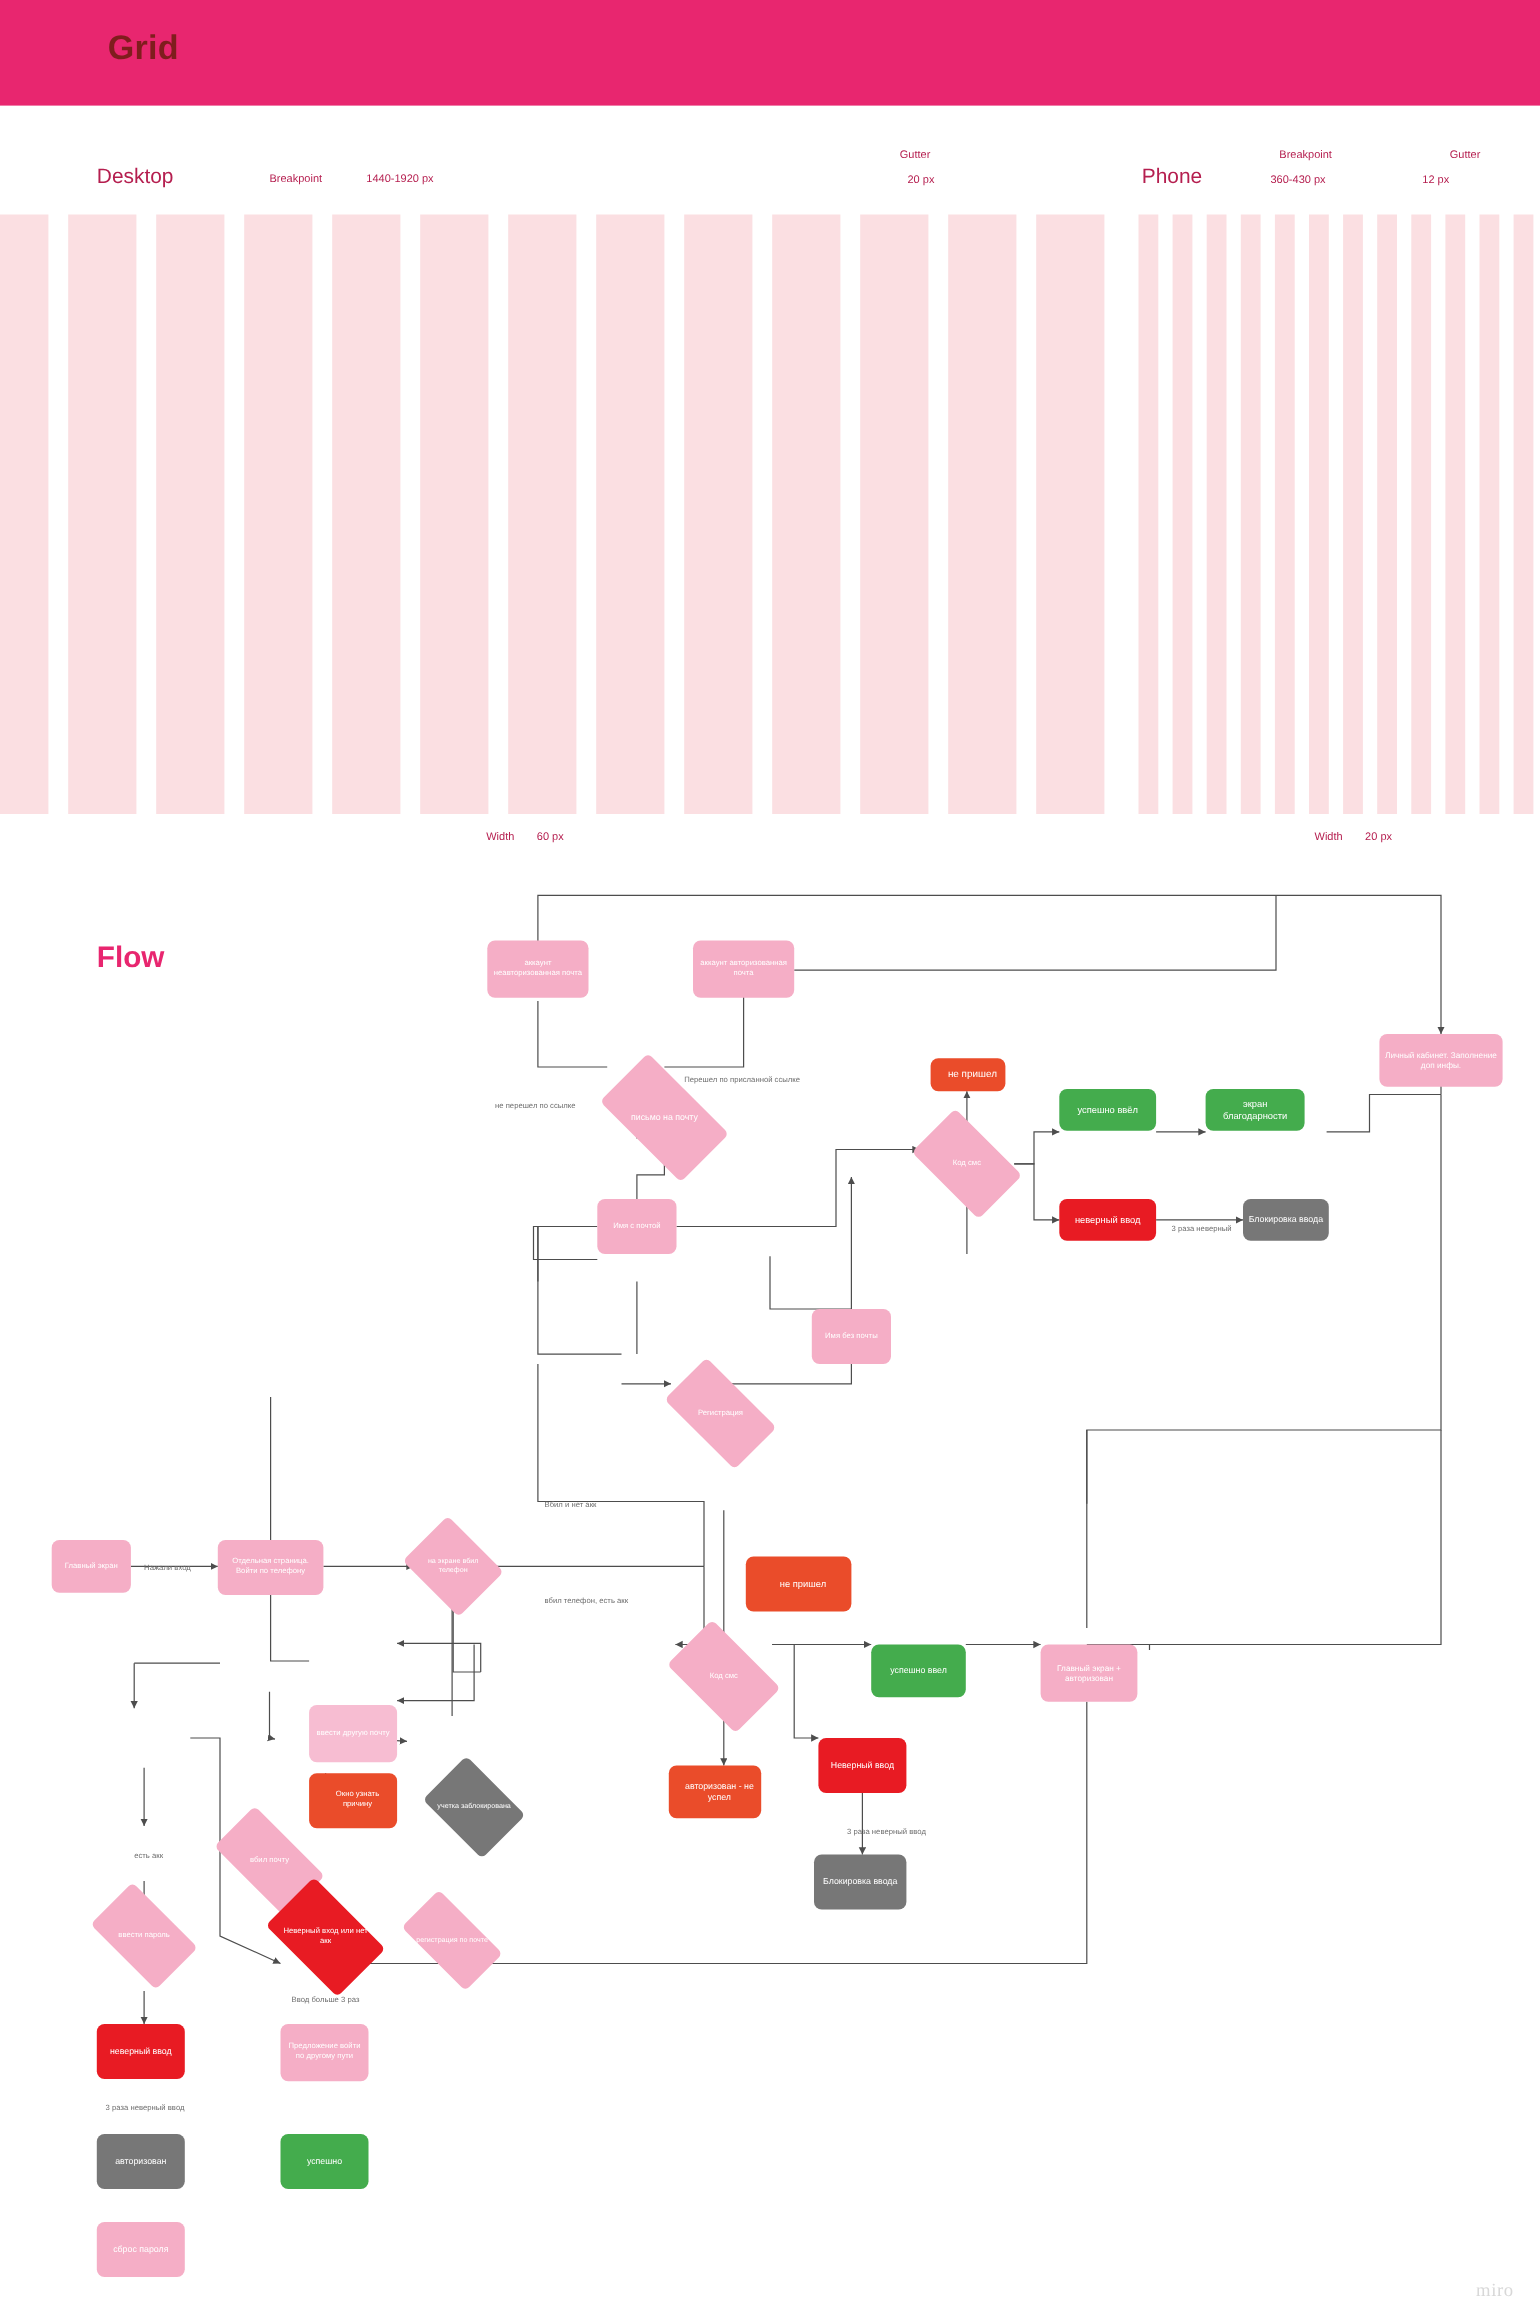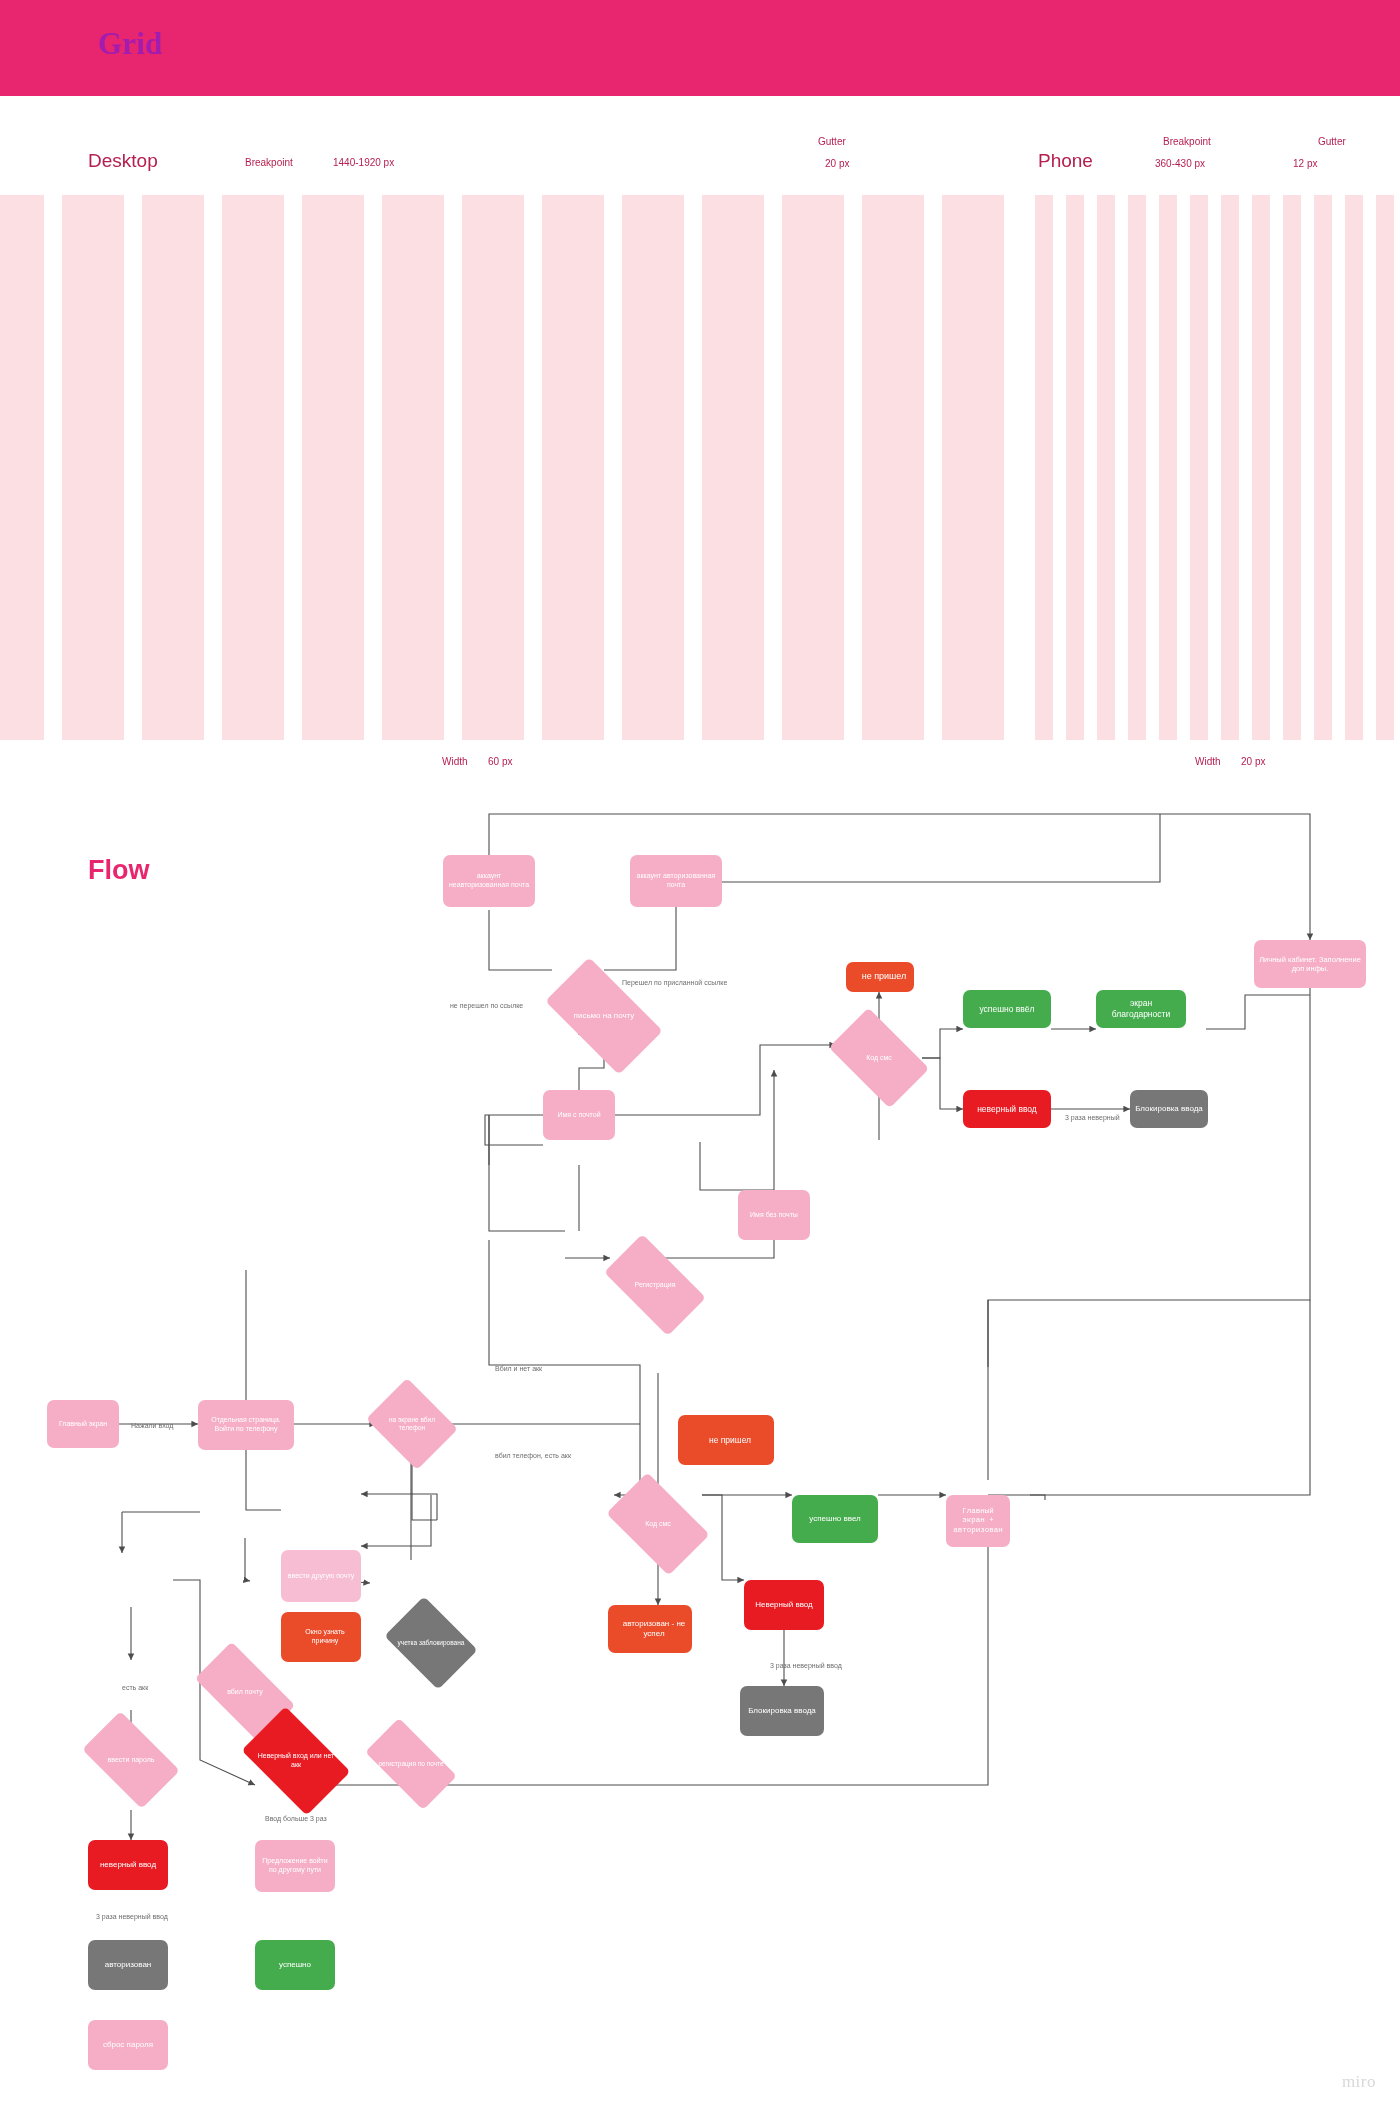--- a/index.html
+++ b/index.html
@@ -11,21 +11,21 @@
     overflow:hidden;
   }
 
   
   .header-band{
     position:absolute;left:0;top:0;width:1400px;height:96px;
     background:#e8266f;
   }
   .header-title{
     position:absolute;left:98px;top:26px;
-    font-size:31px;font-weight:bold;color:#a21caf;letter-spacing:.2px;font-family:Liberation Serif, serif;
+    font-size:31px;font-weight:bold;color:#7f1d1d;letter-spacing:.2px;
   }
 
   
   .lbl{position:absolute;color:#b51e4f;white-space:nowrap;}
   .lbl-big{font-size:19px;}
   .lbl-small{font-size:10px;}
 
   .col-desktop{position:absolute;left:88px;top:150px;}
   .col-ph{position:absolute;left:1038px;top:150px;}
 
@@ -277,21 +277,21 @@
     <div class="node rect orange" style="left: 678px; top: 595px; width: 96px; height: 50px; font-size: 8.5px;">
       <span>не пришел</span>
     </div>
     <div class="node diamond" style="left: 614px; top: 675px; width: 88px; height: 58px; font-size: 7px;">
       <div class="dshape pink"></div>
       <span class="dtext">Код смс</span>
     </div>
     <div class="node rect green" style="left: 792px; top: 675px; width: 86px; height: 48px; font-size: 8px;">
       <span>успешно ввел</span>
     </div>
-    <div class="node rect pink" style="left: 946px; top: 675px; width: 64px; height: 52px; font-size: 7.5px; font-family: Liberation Mono, monospace;">
+    <div class="node rect pink" style="left: 946px; top: 675px; width: 88px; height: 52px; font-size: 7.5px;">
       <span>Главный экран + авторизован</span>
     </div>
     <div class="node rect orange" style="left: 608px; top: 785px; width: 84px; height: 48px; font-size: 8px;">
       <span>авторизован - не успел</span>
     </div>
     <div class="node rect red" style="left: 744px; top: 760px; width: 80px; height: 50px; font-size: 8px;">
       <span>Неверный ввод</span>
     </div>
     <div class="node rect gray" style="left: 740px; top: 866px; width: 84px; height: 50px; font-size: 8px;">
       <span>Блокировка ввода</span>

